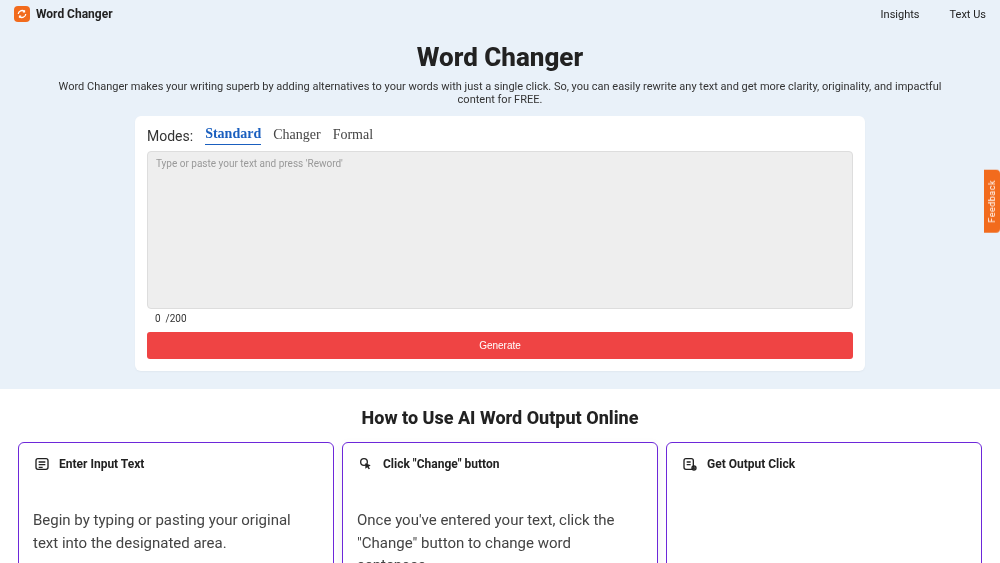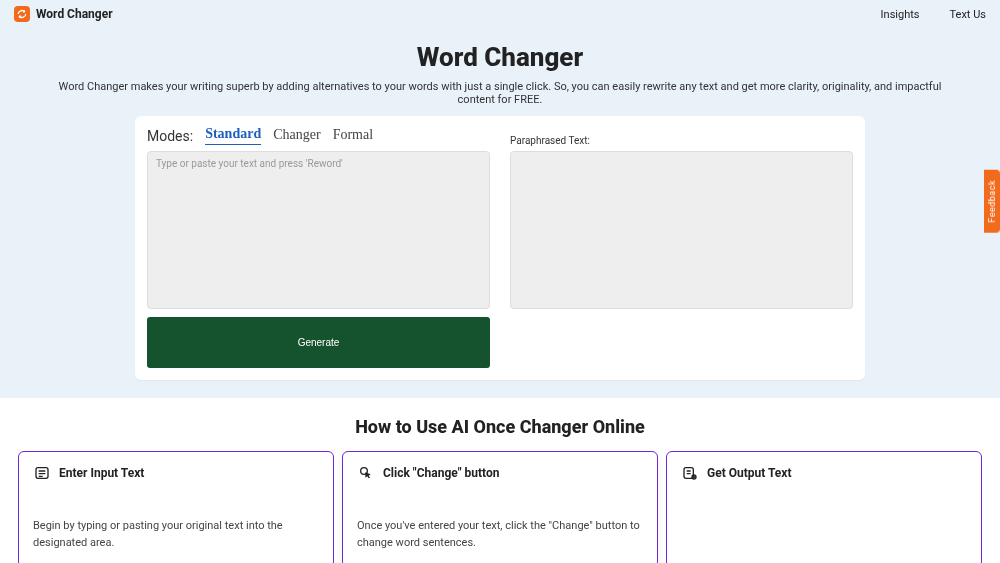--- a/index.html
+++ b/index.html
@@ -18,31 +18,31 @@
 .modes-label { color: #333; }
 .mode-tab { cursor: pointer; padding-bottom: 2px; font-family: Liberation Serif, serif; }
 .mode-tab.active { color: #1a5fbf; border-bottom: 1.5px solid #1a5fbf; font-weight: 600; }
 .io-cols { display: flex; gap: 20px; }
 .io-col { flex: 1; display: flex; flex-direction: column; }
 .out-label { font-size: 10px; color: #333; margin-bottom: 4px; height: 0; position: relative; top: -16px; }
 .out-label-wrap { height: 0; }
 .input-box, .output-box { background: #eee; border: 1px solid #ddd; border-radius: 4px; height: 158px; font-size: 10px; color: #888; padding: 6px 8px; resize: none; outline: none; font-family: inherit; }
 .input-box::placeholder { color: #999; }
 .counter-row { font-size: 10px; color: #333; margin-top: 4px; padding-left: 8px; }
-.generate-btn { background: #14532d; color: #fff; border: none; border-radius: 3px; font-size: 10px; padding: 20px 10px; margin-top: 8px; cursor: pointer; }
+.generate-btn { background: #ef4444; color: #fff; border: none; border-radius: 3px; font-size: 10px; padding: 8px 10px; margin-top: 8px; cursor: pointer; }
 .howto { background: #fff; padding: 18px 0 8px 0; }
 .howto h2 { text-align: center; font-size: 18px; font-weight: 800; margin-bottom: 14px; }
 .cards-row { display: flex; gap: 8px; padding: 0 18px; }
 .card { flex: 1; border: 1px solid #6d28d9; border-radius: 6px; padding: 12px 14px 16px 14px; background: #fff; }
 .card.elev { box-shadow: 0 4px 12px rgba(0,0,0,0.06); }
 .card-head { display: flex; align-items: center; gap: 8px; margin-bottom: 8px; }
 .card-icon { width: 18px; height: 18px; display: flex; align-items: center; justify-content: center; color: #222; }
 .card-icon svg { width: 16px; height: 16px; }
 .card-title { font-size: 12px; font-weight: 700; }
-.card-desc { font-size: 11px; color: #444; line-height: 1.5; margin-top: 36px; }
+.card-desc { font-size: 15px; color: #444; line-height: 1.5; margin-top: 36px; }
 .below-row { display: flex; gap: 14px; padding: 18px 18px 0 18px; }
 .article-col { flex: 2; border: 1px solid #e3e6ea; border-radius: 6px; padding: 14px 16px; }
 .article-col h2 { font-size: 20px; font-weight: 800; margin-bottom: 12px; }
 .related-col { flex: 1; }
 .related-head { background: #eef2f5; border: 1px solid #e3e6ea; border-radius: 6px; text-align: center; font-size: 16px; font-weight: 800; padding: 12px 0; }
 .feedback-tab { position: fixed; right: 0; top: 170px; background: #f26b1d; color: #fff; font-size: 9px; padding: 10px 3px; border-radius: 4px 0 0 4px; writing-mode: vertical-rl; transform: rotate(180deg); cursor: pointer; letter-spacing: 0.5px; }
 </style>
 </head>
 <body>
 
@@ -69,34 +69,31 @@
   <div class="tool-panel">
     <div class="modes-row">
       <span class="modes-label">Modes:</span>
       <span class="mode-tab active">Standard</span>
       <span class="mode-tab">Changer</span>
       <span class="mode-tab">Formal</span>
     </div>
     <div class="io-cols">
       <div class="io-col">
         <textarea class="input-box" placeholder="Type or paste your text and press 'Reword'" style=""></textarea>
+        <div class="counter-row">
+          <span>0</span>&nbsp;&nbsp;<span>/</span><span>200</span>
+        </div>
         <button class="generate-btn">Generate</button>
-      </div>
-      <div class="io-col">
-        <div class="out-label-wrap">
-            <div class="out-label">Paraphrased Text:</div>
-          </div>
-        <div class="output-box"></div>
       </div>
     </div>
   </div>
 </div>
 
 <div class="howto">
-  <h2>How to Use AI Once Changer Online</h2>
+  <h2>How to Use AI Word Output Online</h2>
   <div class="cards-row">
     <div class="card">
       <div class="card-head">
         <span class="card-icon">
           <svg viewBox="0 0 24 24" fill="none" stroke="currentColor" stroke-width="2">
               <rect x="3" y="4" width="18" height="16" rx="3"></rect>
               <path d="M7 9h10M7 13h10M7 17h6"></path>
             </svg>
         </span>
         <span class="card-title">Enter Input Text</span>
@@ -118,21 +115,21 @@
     <div class="card">
       <div class="card-head">
         <span class="card-icon">
           <svg viewBox="0 0 24 24" fill="none" stroke="currentColor" stroke-width="2">
               <rect x="3" y="4" width="14" height="16" rx="3"></rect>
               <path d="M7 9h6M7 13h6"></path>
               <circle cx="18" cy="18" r="3"></circle>
               <path d="M17 18l1 1 2-2"></path>
             </svg>
         </span>
-        <span class="card-title">Get Output Text</span>
+        <span class="card-title">Get Output Click</span>
       </div>
     </div>
   </div>
 </div>
 
 <div class="below-row">
   <div class="article-col">
     <h2>Introduction to Online Word Changer Generator</h2>
 
   </div>

